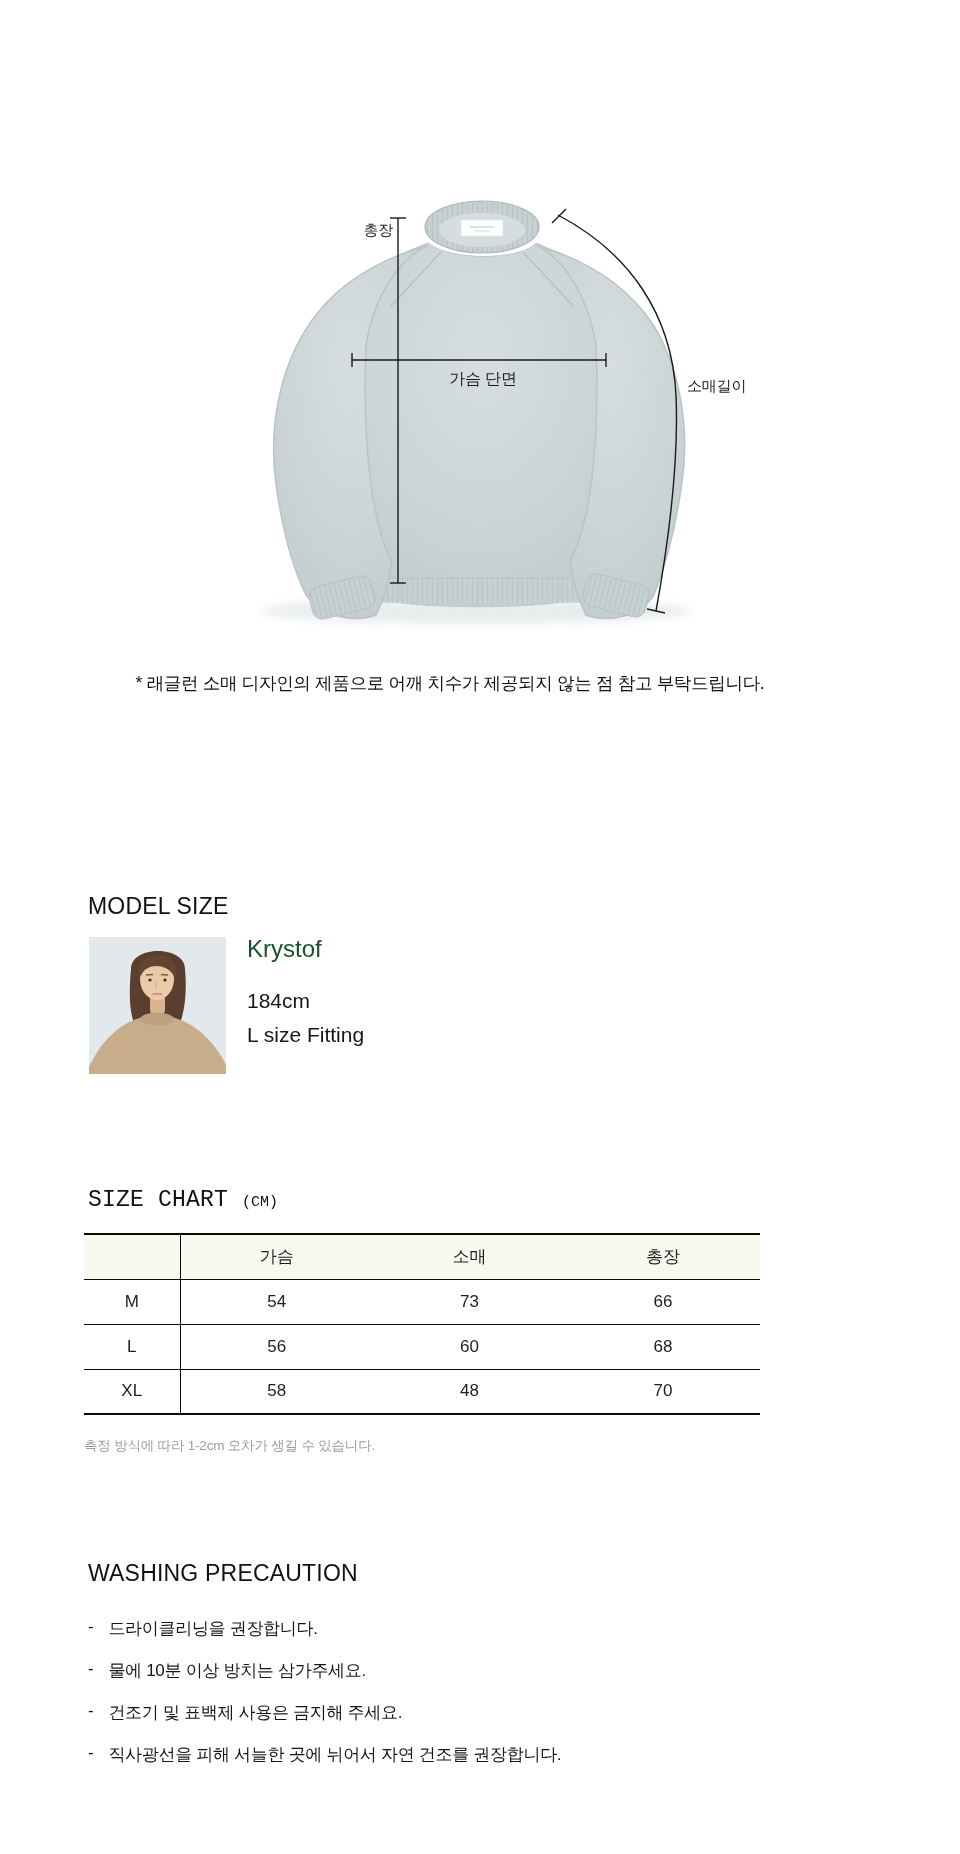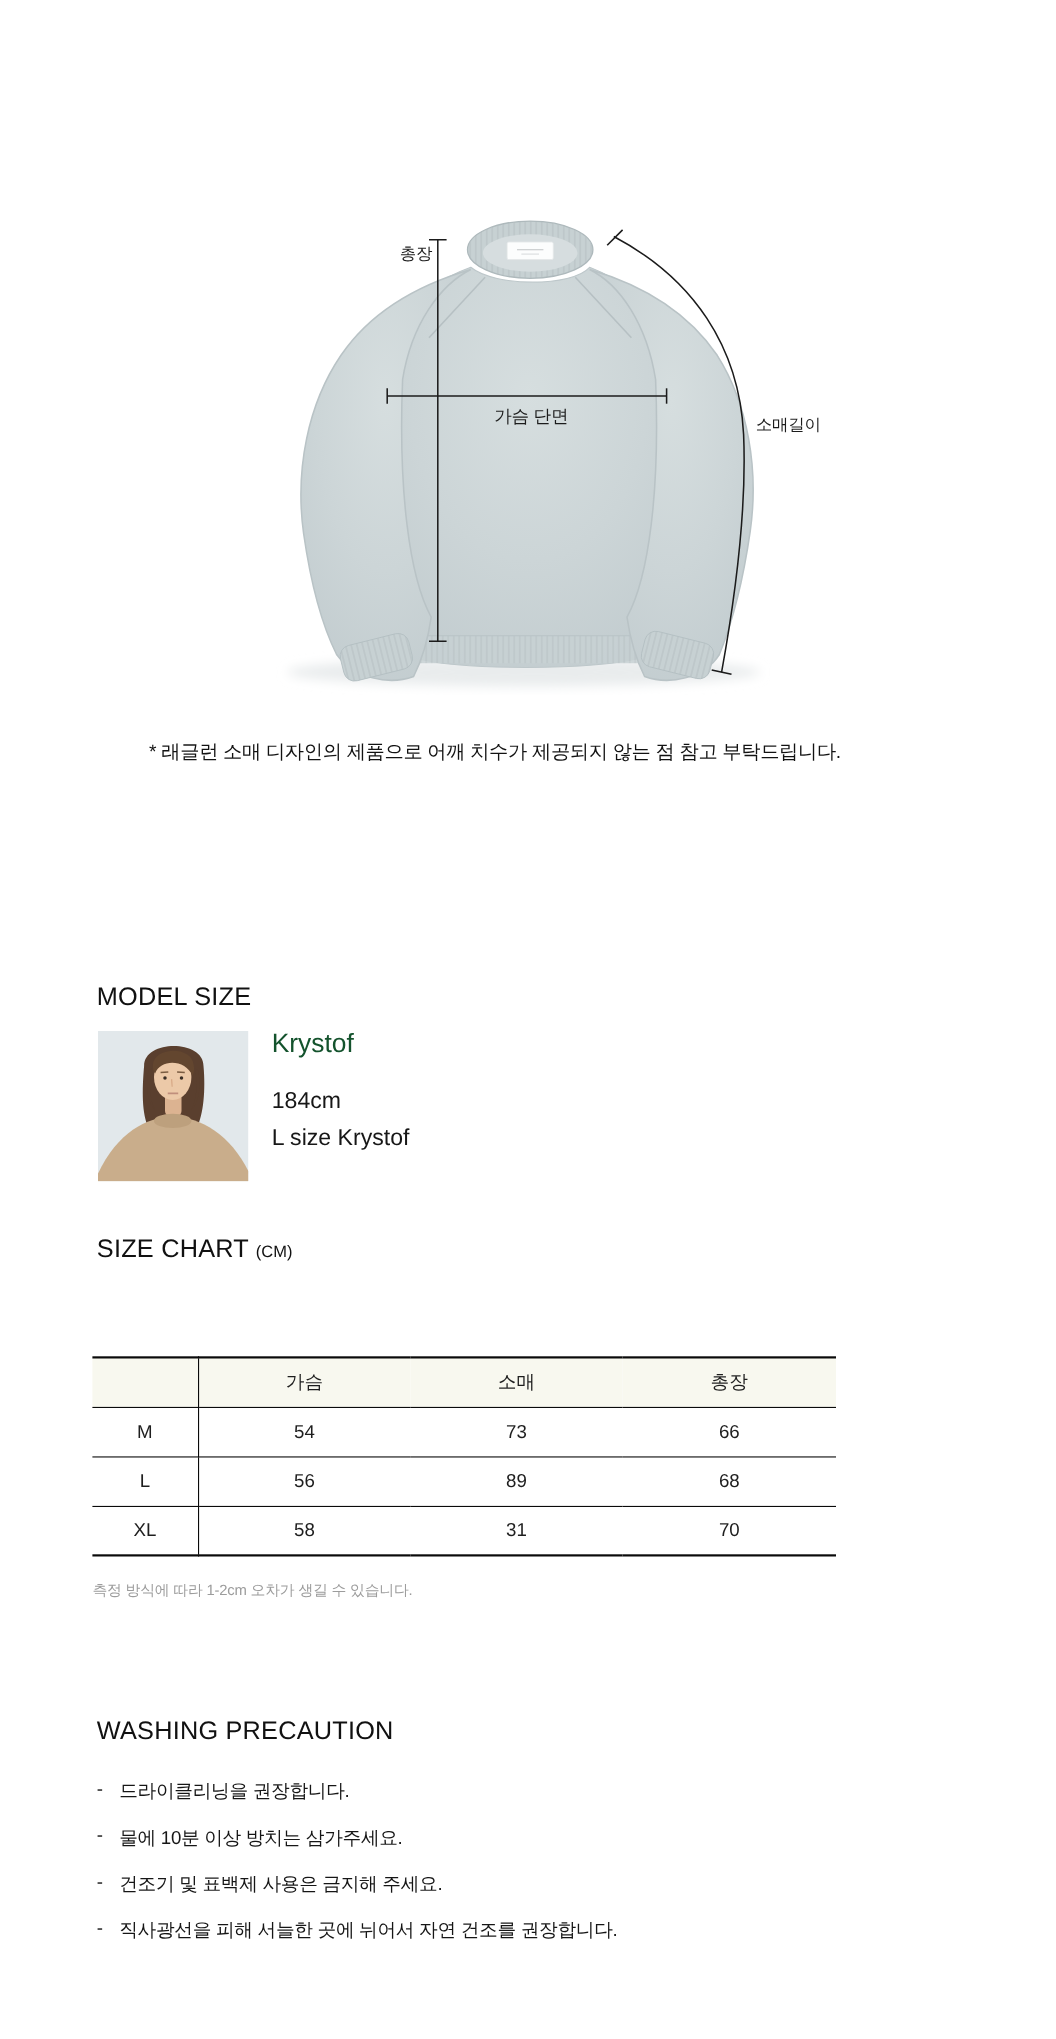--- a/index.html
+++ b/index.html
@@ -17,21 +17,21 @@
   .lbl-chest  { left:248px; top:204px; width:150px; text-align:center; font-size:16px; }
   .lbl-sleeve { left:527px; top:212px; font-size:15px; }
 
   
   .raglan-note { left:0; top:671px; width:900px; text-align:center;
     font-size:17.5px; color:#121212; letter-spacing:-0.3px; }
 
   
   .sec-heading { font-size:23px; color:#111; letter-spacing:0.2px; font-weight:400; }
   .h-model { left:88px; top:869px;margin-top:24px; }
-  .h-chart { left:88px; top:1122px; }
+  .h-chart { left:88px; top:1187px;font-family:Liberation Mono, monospace; }
   .h-chart .unit { font-size:15px; letter-spacing:0; }
   .h-wash { left:88px; top:1560px; }
 
   
   .model-photo { left:89px; top:937px; width:137px; height:137px; overflow:hidden; }
   .model-name   { left:247px; top:935px; font-size:24px; color:#14532d; }
   .model-height { left:247px; top:989px; font-size:21px; color:#171717; }
   .model-fit    { left:247px; top:1023px; font-size:21px; color:#171717; }
 
   
@@ -148,21 +148,21 @@
     <circle cx="76" cy="43" r="1.6" fill="#3a2e26"></circle>
     <line x1="57" y1="38" x2="64" y2="37.5" stroke="#7a5c42" stroke-width="1.3"></line>
     <line x1="72" y1="37.5" x2="79" y2="38" stroke="#7a5c42" stroke-width="1.3"></line>
     <line x1="67" y1="44" x2="67.5" y2="51" stroke="#d8a987" stroke-width="1.1"></line>
     <line x1="63.5" y1="57" x2="73" y2="57" stroke="#c08f7c" stroke-width="1.6"></line>
   </svg>
 </div>
 
 <div class="abs model-name">Krystof</div>
 <div class="abs model-height">184cm</div>
-<div class="abs model-fit">L size Krystof</div>
+<div class="abs model-fit">L size Fitting</div>
 
 <h2 class="abs sec-heading h-chart"><span>SIZE CHART</span> <span class="unit">(CM)</span></h2>
 
 <table class="abs size-table">
   <colgroup>
       <col style="width:96px">
       <col style="width:193px">
       <col style="width:193px">
       <col style="width:194px">
     </colgroup>
@@ -177,27 +177,27 @@
   <tbody>
     <tr>
       <td class="col-size">M</td>
       <td>54</td>
       <td>73</td>
       <td>66</td>
     </tr>
     <tr>
       <td class="col-size">L</td>
       <td>56</td>
-      <td>89</td>
+      <td>60</td>
       <td>68</td>
     </tr>
     <tr>
       <td class="col-size">XL</td>
       <td>58</td>
-      <td>31</td>
+      <td>48</td>
       <td>70</td>
     </tr>
   </tbody>
 </table>
 
 <div class="abs chart-note">측정 방식에 따라 1-2cm 오차가 생길 수 있습니다.</div>
 
 <h2 class="abs sec-heading h-wash">WASHING PRECAUTION</h2>
 
 <div class="abs wash-item wi-0">

